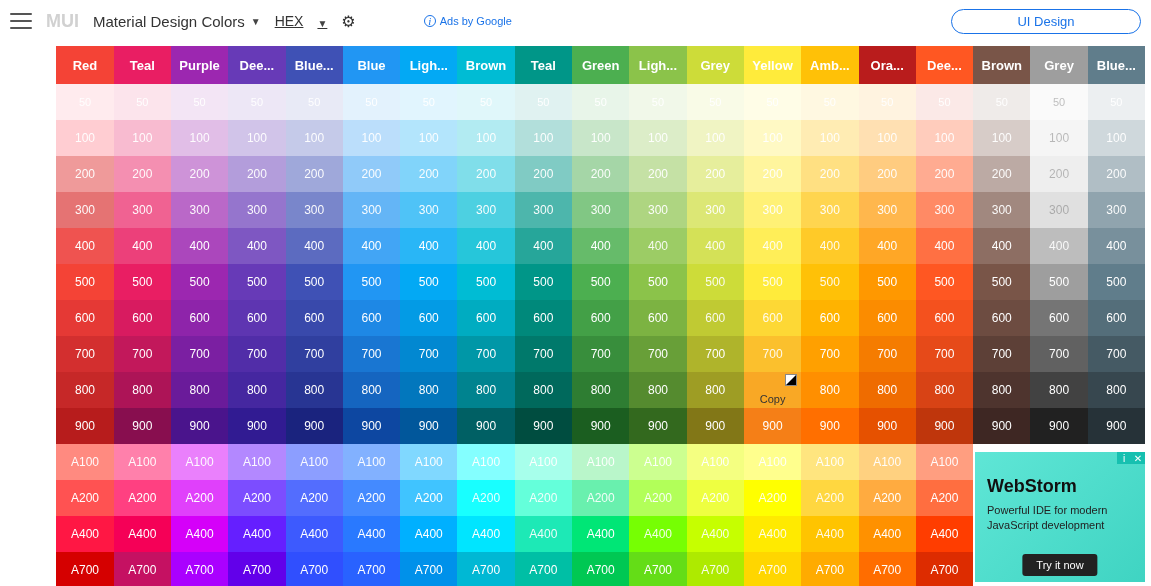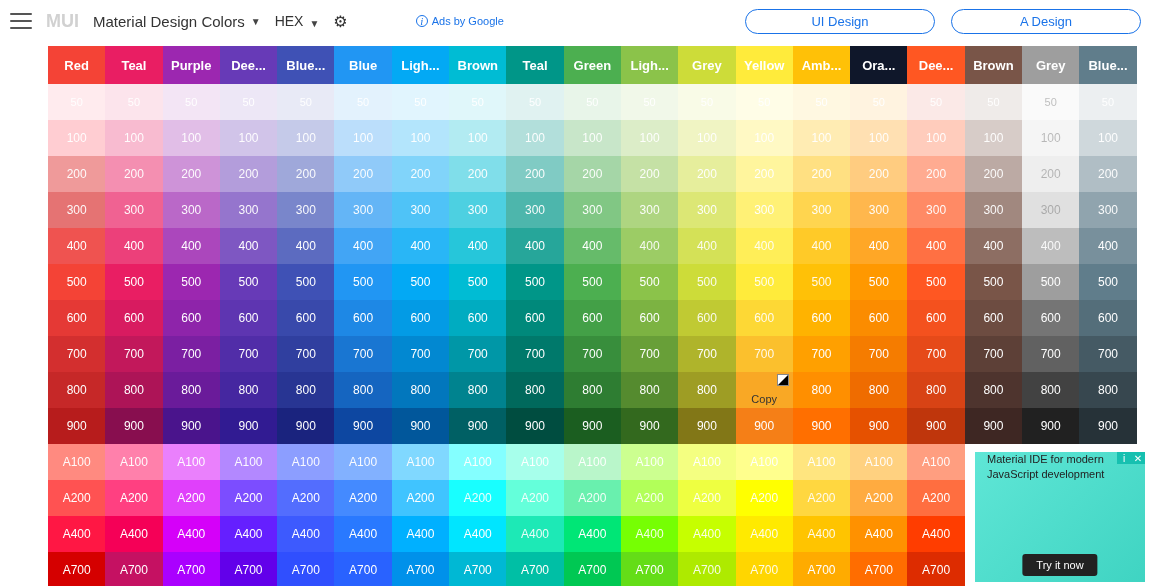--- a/index.html
+++ b/index.html
@@ -5,32 +5,32 @@
   * { box-sizing: border-box; margin: 0; padding: 0; }
   html, body { width: 1151px; height: 586px; font-family: Arial, Helvetica, sans-serif; overflow: hidden; background:#fff; }
   .header {
     display: flex; align-items: center; height: 42px; padding: 0 10px; gap: 14px;
   }
   .hamburger { width: 22px; height: 16px; display:flex; flex-direction:column; justify-content:space-between; cursor:pointer;}
   .hamburger span { display:block; height:2px; background:#555; border-radius:1px;}
   .mui-logo { font-weight:600; color:#d1d1d1; font-size:18px; letter-spacing:0px;}
   .title { font-size:15px; color:#333; display:flex; align-items:center; gap:6px; cursor:pointer;}
   .chev { font-size:10px; color:#444;}
-  .format-switch { font-size:14px; color:#333; display:flex; align-items:flex-end; gap:6px; cursor:pointer;}
+  .format-switch { font-size:14px; color:#333; display:flex; align-items:flex-end; gap:14px; cursor:pointer;text-decoration:underline;}
   .gear { color:#333; font-size:16px; cursor:pointer;}
   .flex-spacer { flex:0 0 40px; }
   .ads-txt { font-size:11px; color:#1a73e8; display:flex; align-items:center; gap:4px;}
   .ads-txt .i { font-size:11px; border:1px solid #1a73e8; border-radius:50%; width:12px; height:12px; display:inline-flex; align-items:center; justify-content:center; font-style:italic; font-family:serif;}
   .ad-pill {
     border:1px solid #1a73e8; border-radius:16px; color:#1a73e8; font-size:13px;
     padding: 4px 0; width:190px; text-align:center; cursor:pointer;
   }
   .header-right { display:flex; gap:16px; margin-left:auto; align-items:center;}
   .palette-area { position:absolute; left:48px; right:6px; top:46px; }
-  .row { display:flex; }
+  .row { display:flex;justify-content:flex-end; }
   .cell {
     width:57.3px; height:36px; display:flex; align-items:center; justify-content:center;
     font-size:12px; color:#fff; cursor:pointer; position:relative; white-space:nowrap; overflow:hidden;
   }
   .cell.header-cell { font-weight:600; height:38px; font-size:13px;}
   .cell.shade50 { font-size:11px;}
   .copy-badge {
     position:absolute; bottom:3px; left:0; right:0; text-align:center; font-size:11px; color:#333;
   }
   .cursor-icon {
@@ -69,41 +69,40 @@
     <span class="chev">▼</span>
   </div>
   <div class="gear">⚙</div>
   <div class="flex-spacer"></div>
   <div class="ads-txt">
     <span class="i">i</span>
     <span>Ads by Google</span>
   </div>
   <div class="header-right" id="ad-pill-row">
       <div class="ad-pill">UI Design</div>
-      <div class="ad-pill">A Design</div>
     </div>
 </div>
 
 <div class="palette-area" id="palette">
     <div class="row">
       <div class="cell header-cell" style="background: rgb(244, 67, 54); color: rgb(255, 255, 255);">Red</div>
       <div class="cell header-cell" style="background: rgb(233, 30, 99); color: rgb(255, 255, 255);">Teal</div>
       <div class="cell header-cell" style="background: rgb(156, 39, 176); color: rgb(255, 255, 255);">Purple</div>
       <div class="cell header-cell" style="background: rgb(103, 58, 183); color: rgb(255, 255, 255);">Dee...</div>
       <div class="cell header-cell" style="background: rgb(63, 81, 181); color: rgb(255, 255, 255);">Blue...</div>
       <div class="cell header-cell" style="background: rgb(33, 150, 243); color: rgb(255, 255, 255);">Blue</div>
       <div class="cell header-cell" style="background: rgb(3, 169, 244); color: rgb(255, 255, 255);">Ligh...</div>
       <div class="cell header-cell" style="background: rgb(0, 188, 212); color: rgb(255, 255, 255);">Brown</div>
       <div class="cell header-cell" style="background: rgb(0, 150, 136); color: rgb(255, 255, 255);">Teal</div>
       <div class="cell header-cell" style="background: rgb(76, 175, 80); color: rgb(255, 255, 255);">Green</div>
       <div class="cell header-cell" style="background: rgb(139, 195, 74); color: rgb(255, 255, 255);">Ligh...</div>
       <div class="cell header-cell" style="background: rgb(205, 220, 57); color: rgb(255, 255, 255);">Grey</div>
       <div class="cell header-cell" style="background: rgb(255, 235, 59); color: rgb(255, 255, 255);">Yellow</div>
       <div class="cell header-cell" style="background: rgb(255, 193, 7); color: rgb(255, 255, 255);">Amb...</div>
-      <div class="cell header-cell" style="background: #0f172a; color: rgb(255, 255, 255);">Ora...</div>
+      <div class="cell header-cell" style="background: #b91c1c; color: rgb(255, 255, 255);">Ora...</div>
       <div class="cell header-cell" style="background: rgb(255, 87, 34); color: rgb(255, 255, 255);">Dee...</div>
       <div class="cell header-cell" style="background: rgb(121, 85, 72); color: rgb(255, 255, 255);">Brown</div>
       <div class="cell header-cell" style="background: rgb(158, 158, 158); color: rgb(255, 255, 255);">Grey</div>
       <div class="cell header-cell" style="background: rgb(96, 125, 139); color: rgb(255, 255, 255);">Blue...</div>
     </div>
     <div class="row">
       <div class="cell shade50" style="background: rgb(255, 235, 238); color: rgba(255, 255, 255, 0.95);">50</div>
       <div class="cell shade50" style="background: rgb(252, 228, 236); color: rgba(255, 255, 255, 0.95);">50</div>
       <div class="cell shade50" style="background: rgb(243, 229, 245); color: rgba(255, 255, 255, 0.95);">50</div>
       <div class="cell shade50" style="background: rgb(237, 231, 246); color: rgba(255, 255, 255, 0.95);">50</div>
@@ -399,15 +398,16 @@
       <div class="cell" style="visibility: hidden;"></div>
       <div class="cell" style="visibility: hidden;"></div>
     </div>
   </div>
 
 <div class="side-ad">
   <div class="corner">
     <span>i</span>
     <span>✕</span>
   </div>
-  <p>Material IDE for modern JavaScript development</p>
+  <h3>WebStorm</h3>
+  <p>Powerful IDE for modern JavaScript development</p>
   <div class="cta">Try it now</div>
 </div>
 
 </body></html>

